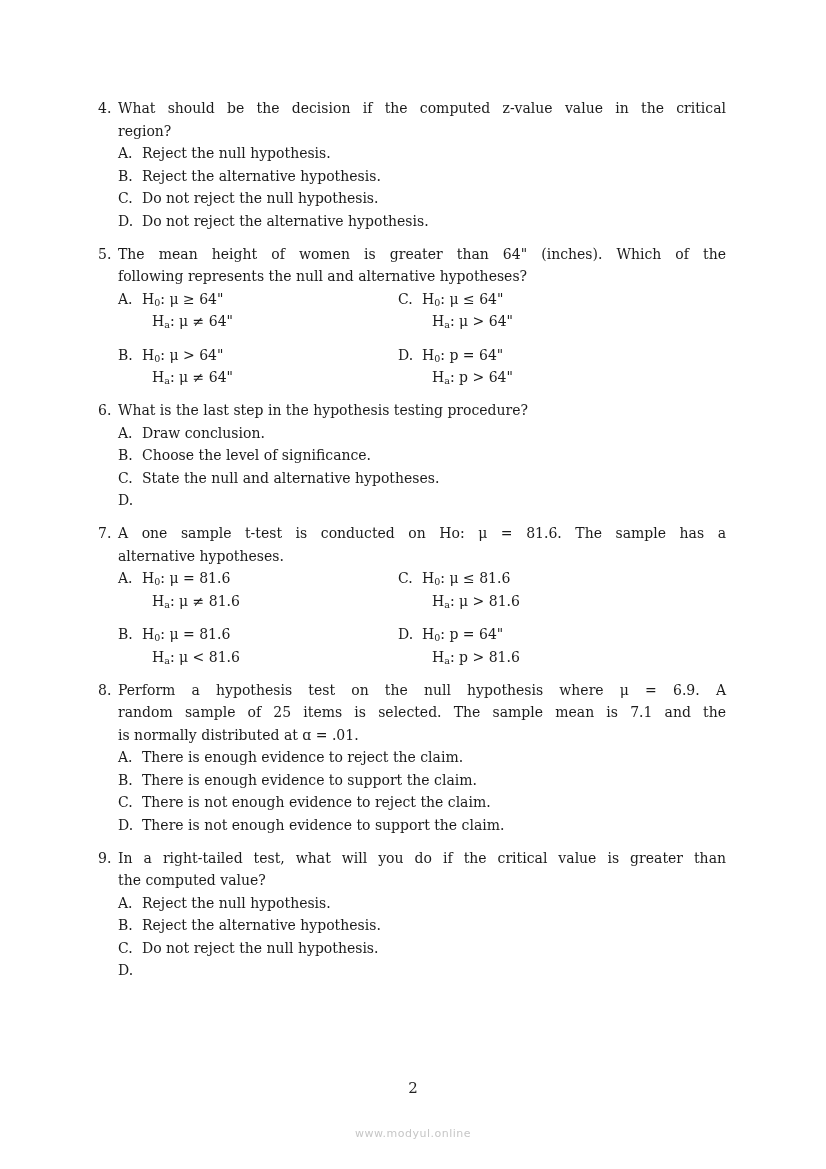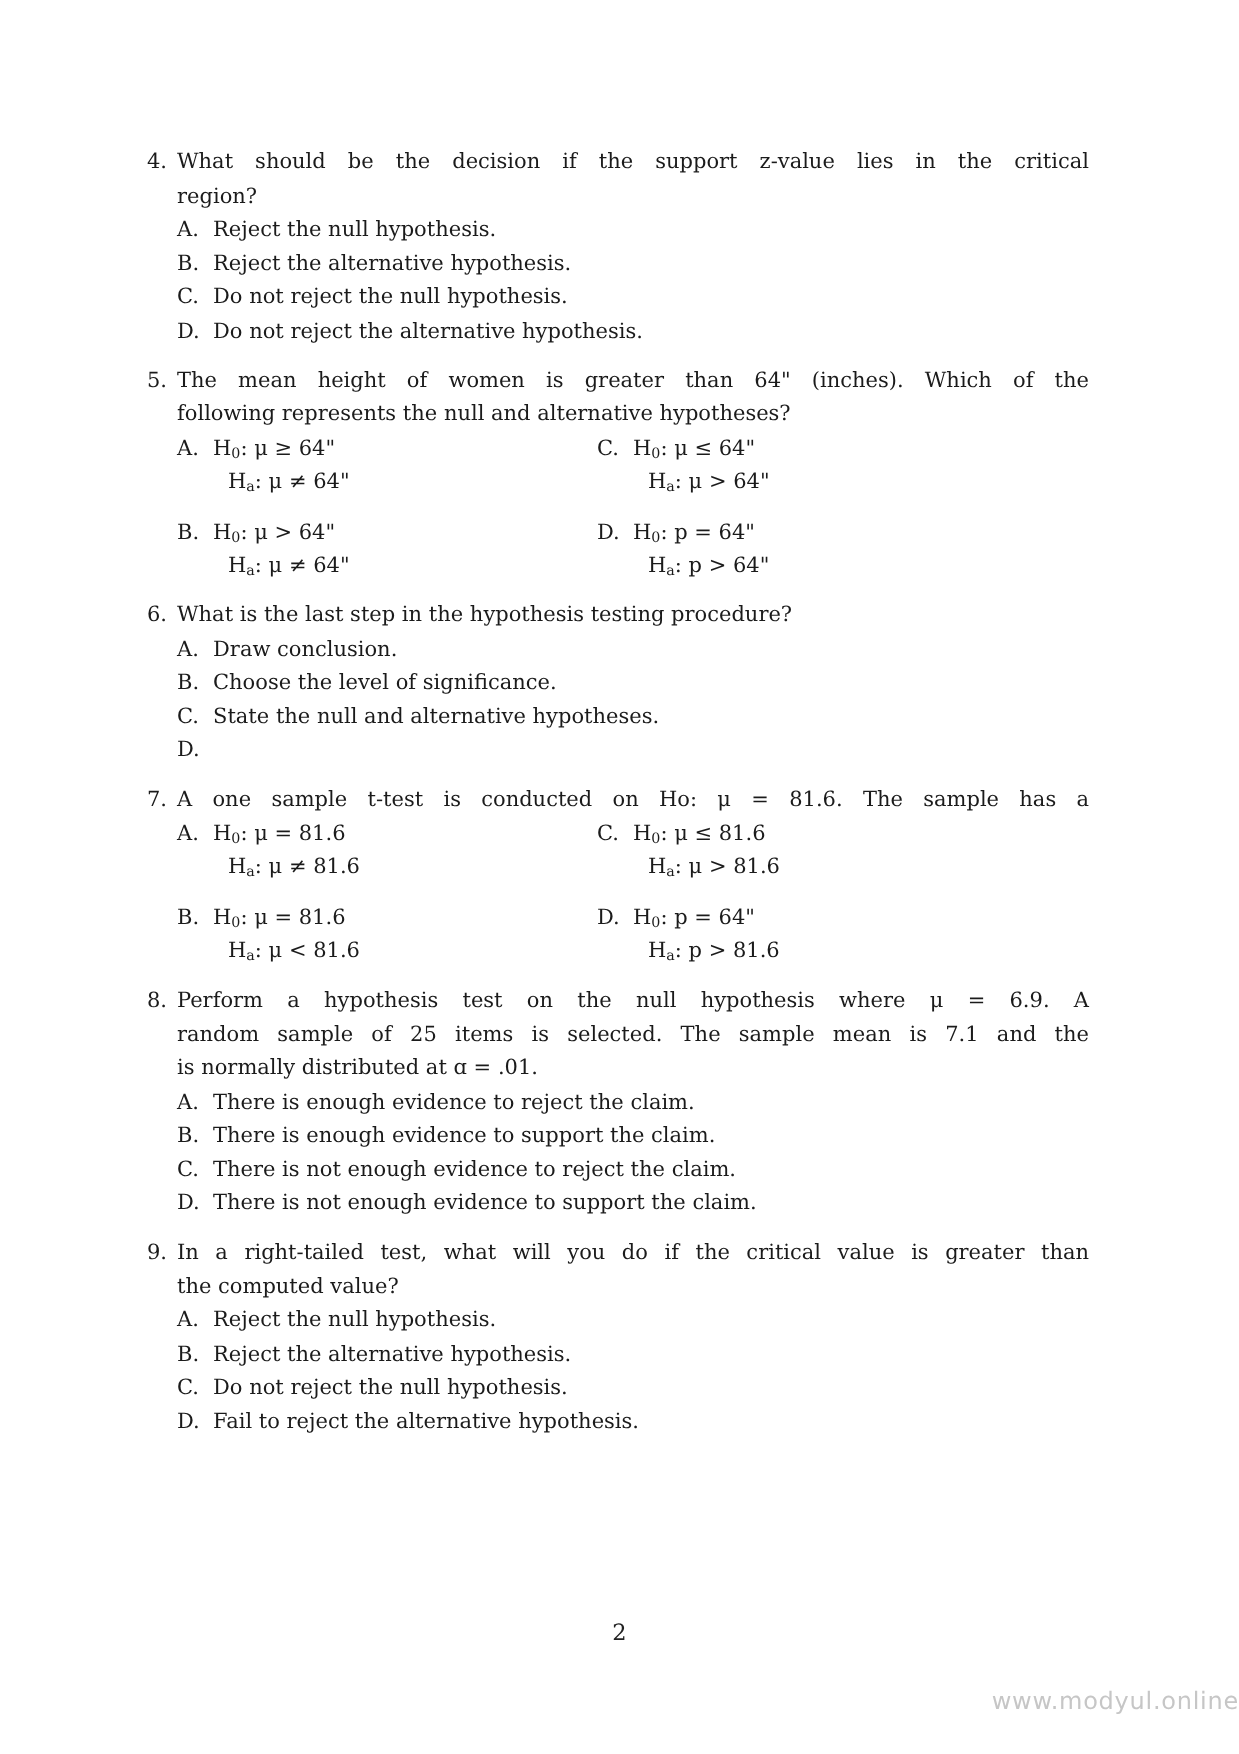--- a/index.html
+++ b/index.html
@@ -73,36 +73,36 @@
     right: 0;
     text-align: center;
     font-size: 15px;
     color: #222222;
   }
   .watermark {
     position: absolute;
     top: 1123px;
     left: 0;
     right: 0;
-    text-align: right;
+    text-align: center;
     font-family: "DejaVu Sans", "Liberation Sans", sans-serif;
-    font-size: 16px;
+    font-size: 11px;
     color: #c6c6c6;
     letter-spacing: 0.5px;
   }
 </style>
 </head>
 <body>
 
 <div class="page">
   <main class="content" id="questions-root">
       <div class="question">
         <div class="qnum">4.</div>
         <div class="qbody">
-          <div class="qline">What should be the decision if the support z-value lies in the critical</div>
+          <div class="qline">What should be the decision if the computed z-value value in the critical</div>
           <div class="qline qline-last">region?</div>
           <div class="options">
             <div class="opt">
               <span class="opt-letter">A.</span>
               <span class="opt-text">Reject the null hypothesis.</span>
             </div>
             <div class="opt">
               <span class="opt-letter">B.</span>
               <span class="opt-text">Reject the alternative hypothesis.</span>
             </div>
@@ -174,20 +174,21 @@
             <div class="opt">
               <span class="opt-letter">D.</span>
             </div>
           </div>
         </div>
       </div>
       <div class="question">
         <div class="qnum">7.</div>
         <div class="qbody">
           <div class="qline">A one sample t-test is conducted on Ho: μ = 81.6. The sample has a</div>
+          <div class="qline qline-last">alternative hypotheses.</div>
           <div class="options options-grid">
             <div class="opt">
               <span class="opt-letter">A.</span>
               <div class="hyp">
                 <div class="hyp-line">H<sub>0</sub>: μ = 81.6</div>
                 <div class="hyp-line hyp-line-a">H<sub>a</sub>: μ ≠ 81.6</div>
               </div>
             </div>
             <div class="opt">
               <span class="opt-letter">C.</span>
@@ -252,21 +253,20 @@
             <div class="opt">
               <span class="opt-letter">B.</span>
               <span class="opt-text">Reject the alternative hypothesis.</span>
             </div>
             <div class="opt">
               <span class="opt-letter">C.</span>
               <span class="opt-text">Do not reject the null hypothesis.</span>
             </div>
             <div class="opt">
               <span class="opt-letter">D.</span>
-              <span class="opt-text">Fail to reject the alternative hypothesis.</span>
             </div>
           </div>
         </div>
       </div>
     </main>
   <div class="page-number">2</div>
   <div class="watermark">www.modyul.online</div>
 </div>
 
 </body></html>

